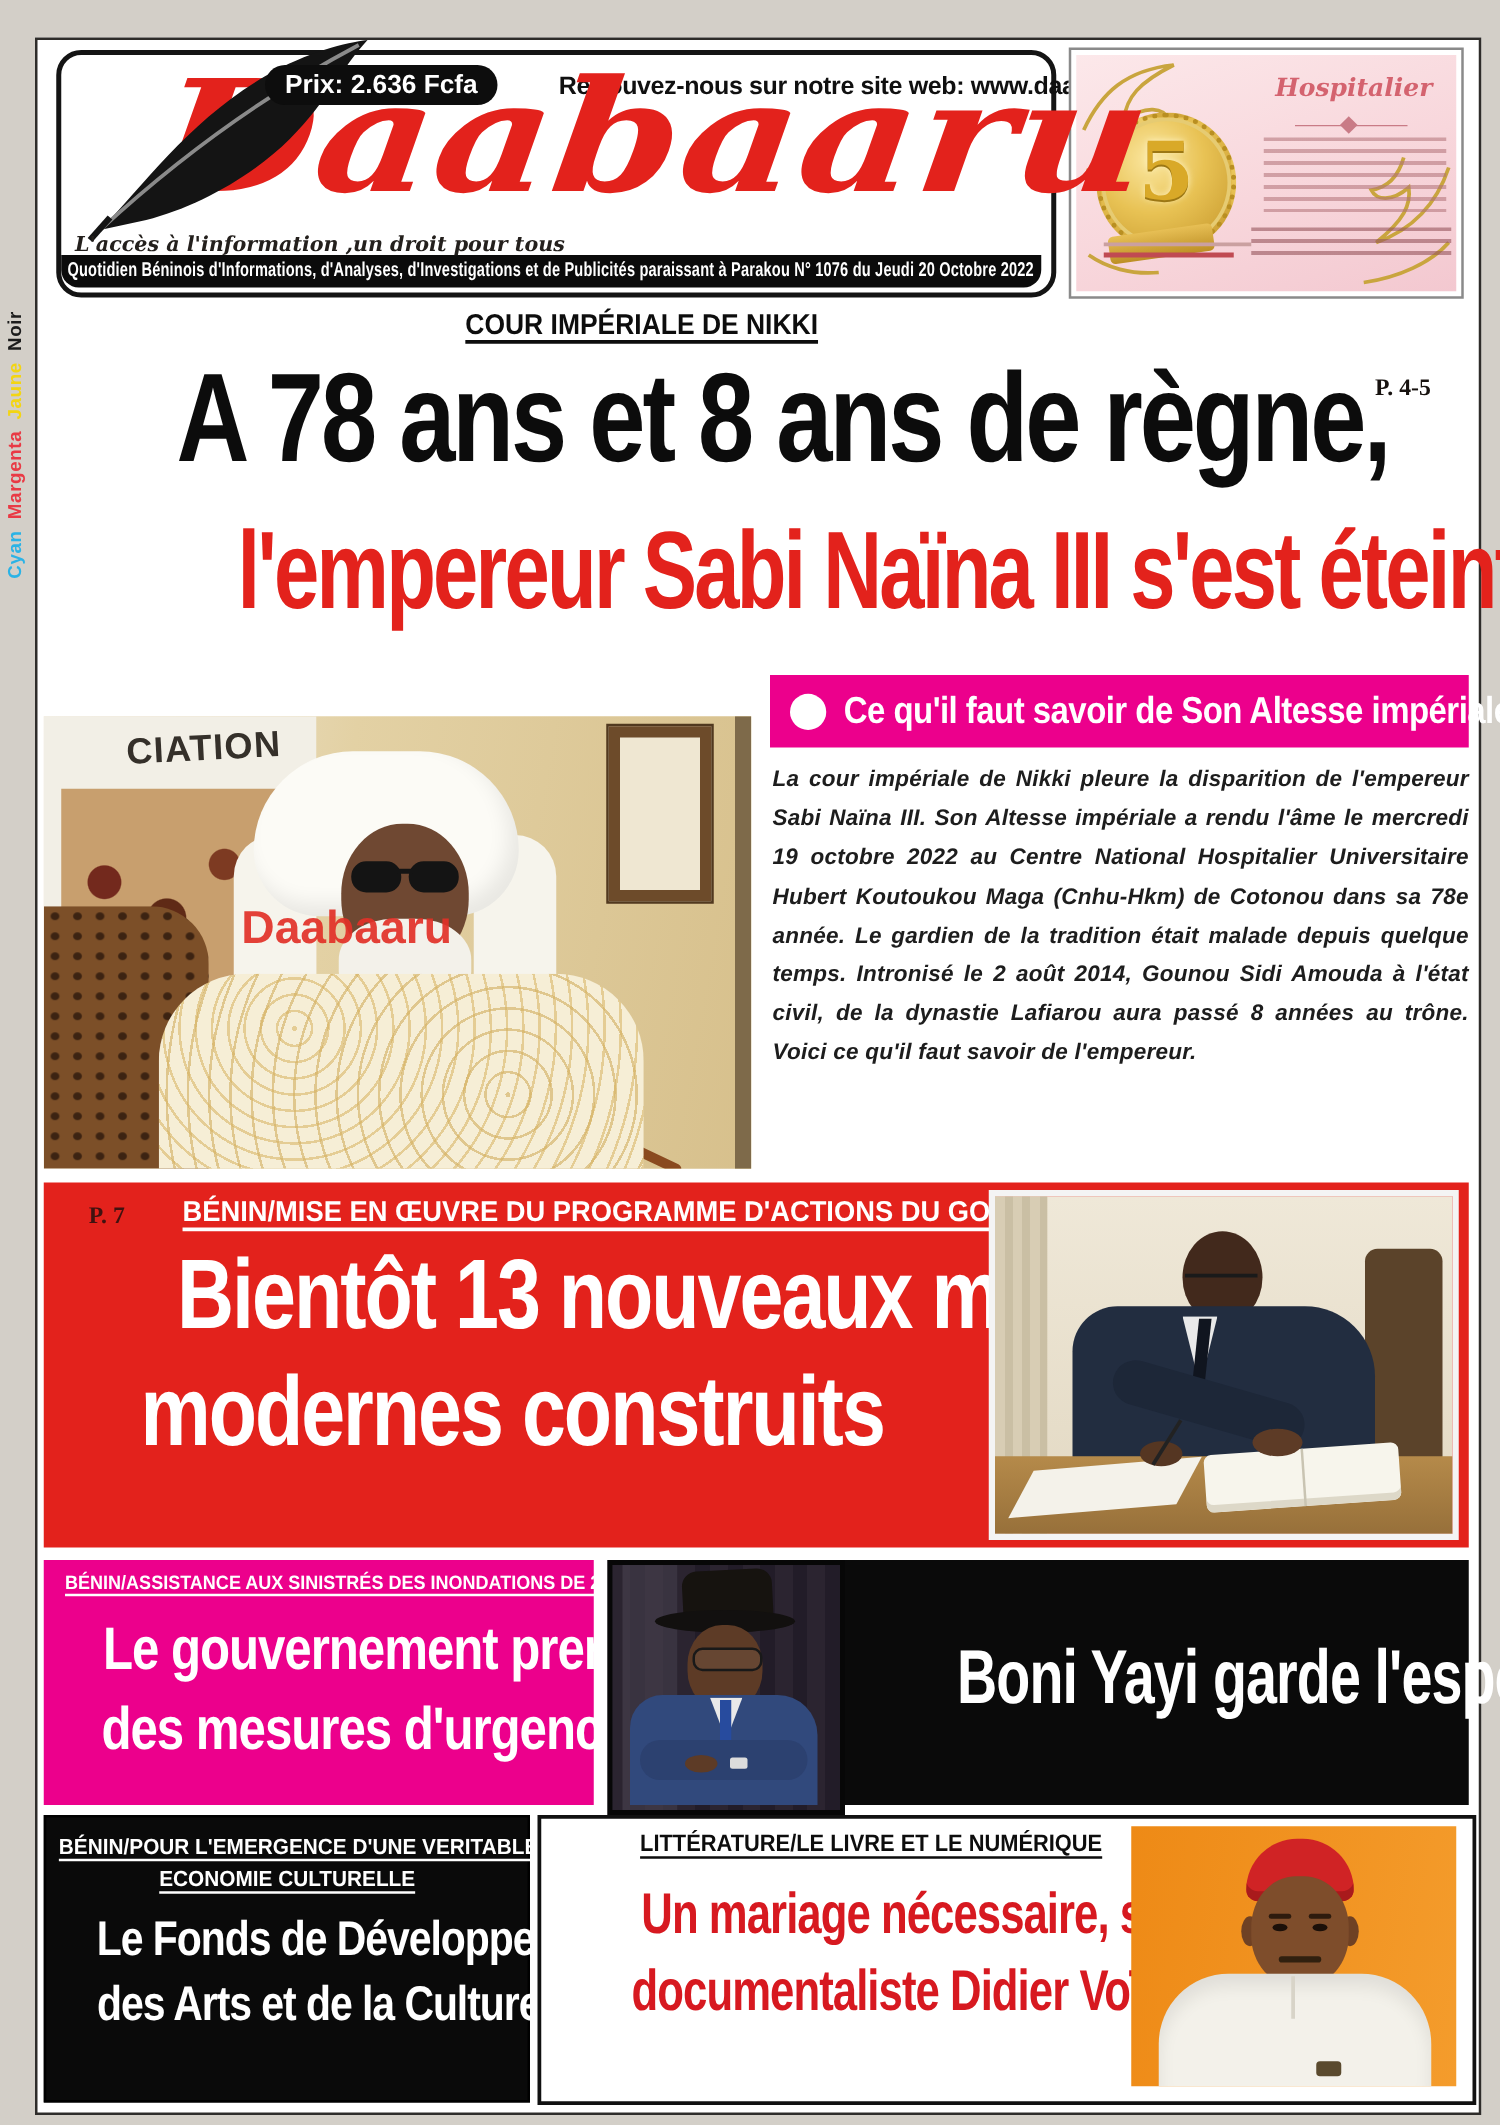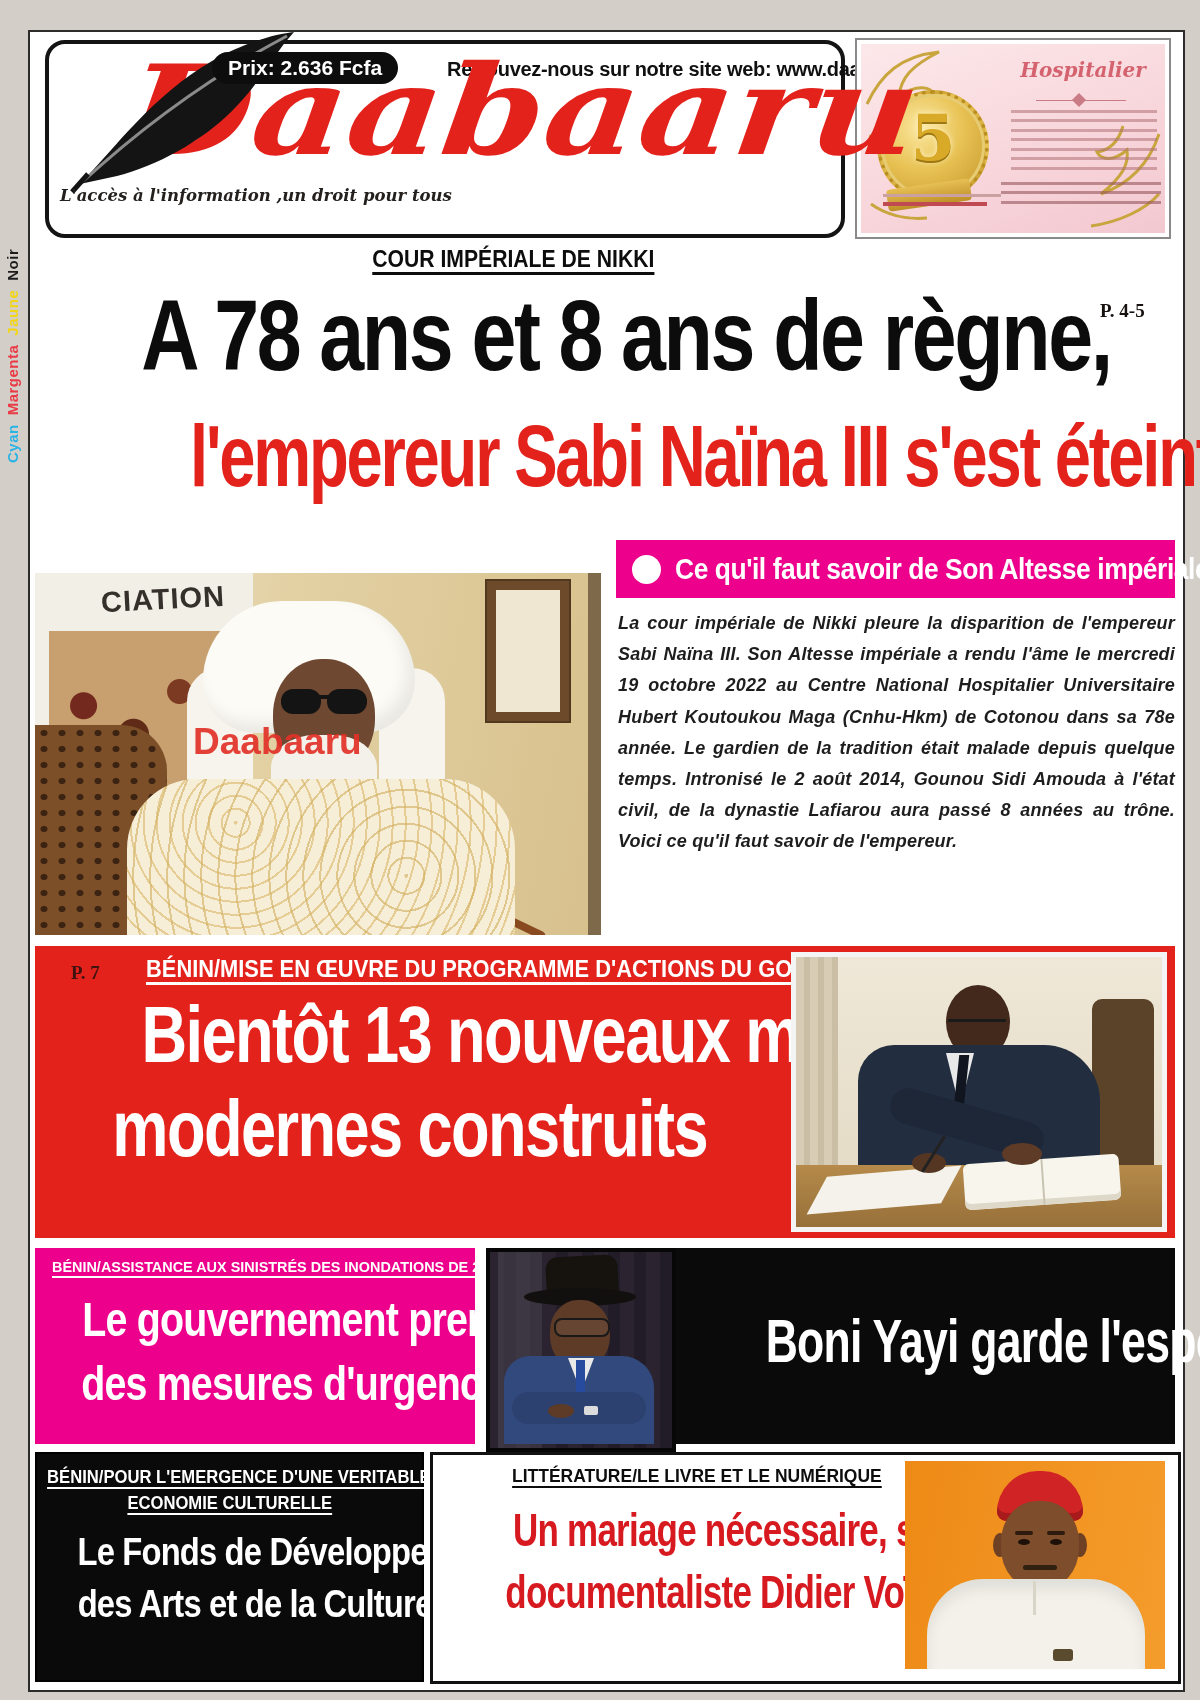--- a/index.html
+++ b/index.html
@@ -220,20 +220,23 @@
     <path d="M10,166 L26,148" stroke="#141414" stroke-width="5"></path>
   </svg>
 
   <div class="logo abs">
     <span class="cx">Daabaaru</span>
   </div>
 
   <div class="price-badge abs">Prix: 2.636 Fcfa</div>
   <div class="website abs">Retrouvez-nous sur notre site web: www.daabaaru.bj</div>
   <div class="tagline abs">L'accès à l'information ,un droit pour tous</div>
+  <div class="issue-bar abs">
+    <span class="cx">Quotidien Béninois d'Informations, d'Analyses, d'Investigations et de Publicités paraissant à Parakou N° 1076 du Jeudi 20 Octobre 2022</span>
+  </div>
 
   <div class="ad-card abs">
     <div class="ad-inner">
       <svg width="304" height="189" viewBox="0 0 304 189" style="position:absolute;inset:0">
         <g stroke="#c9a53e" stroke-width="3" fill="none">
           <path d="M6,60 C20,30 40,12 78,8 C50,22 40,34 38,52 C56,40 70,42 74,52 C60,52 50,62 48,78 C36,92 20,96 8,92"></path>
           <path d="M298,90 C288,120 268,140 240,150 C262,132 268,120 266,106 C252,118 240,116 236,108 C250,106 258,96 262,82"></path>
           <path d="M10,160 C24,170 44,176 66,174"></path>
           <path d="M230,182 C258,178 284,166 298,150"></path>
         </g>

